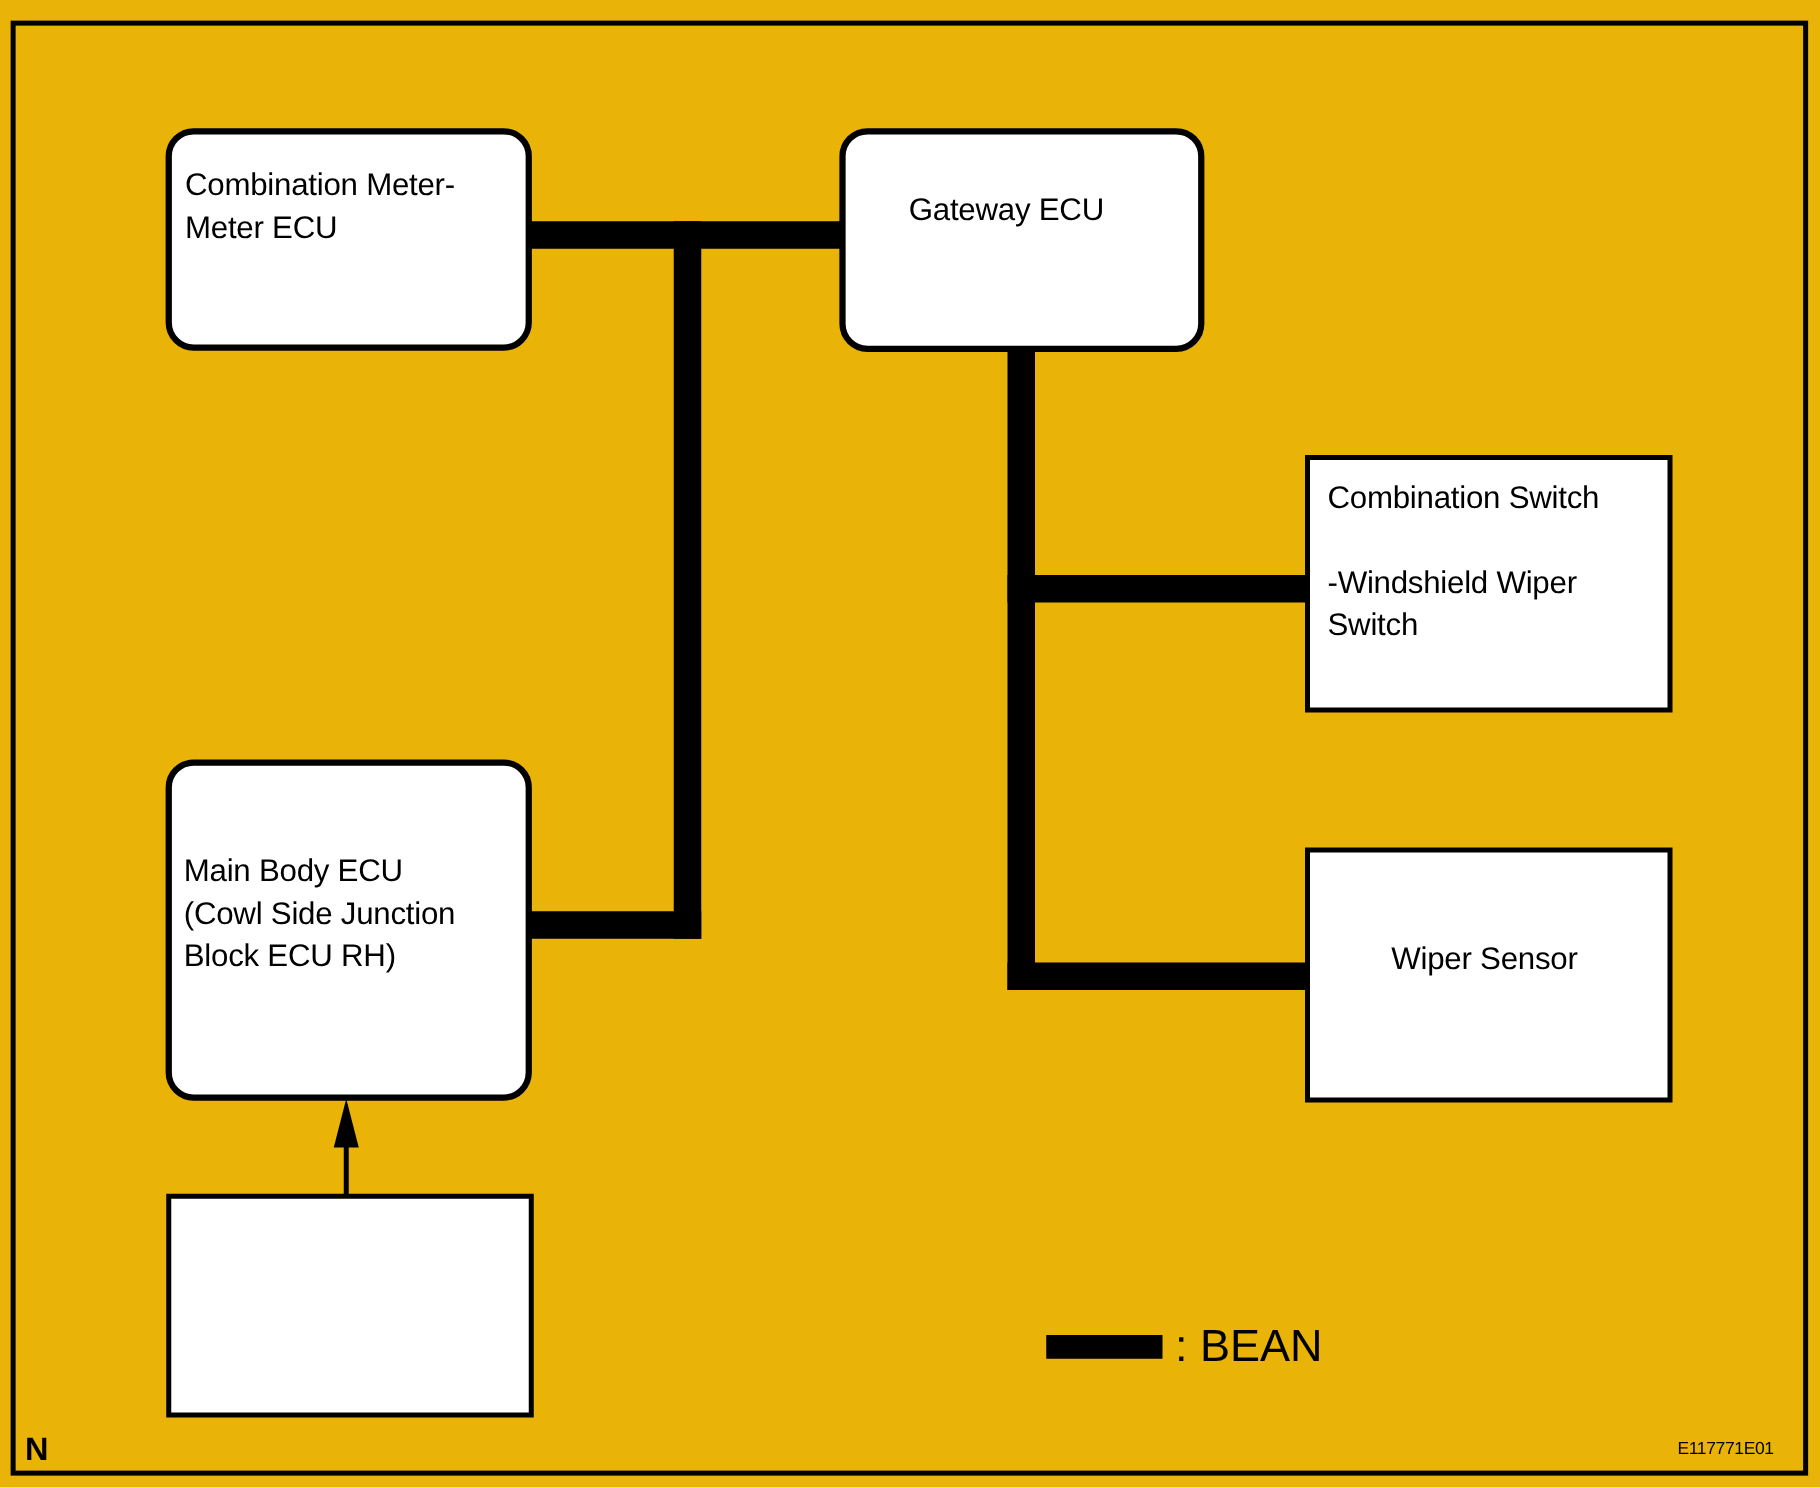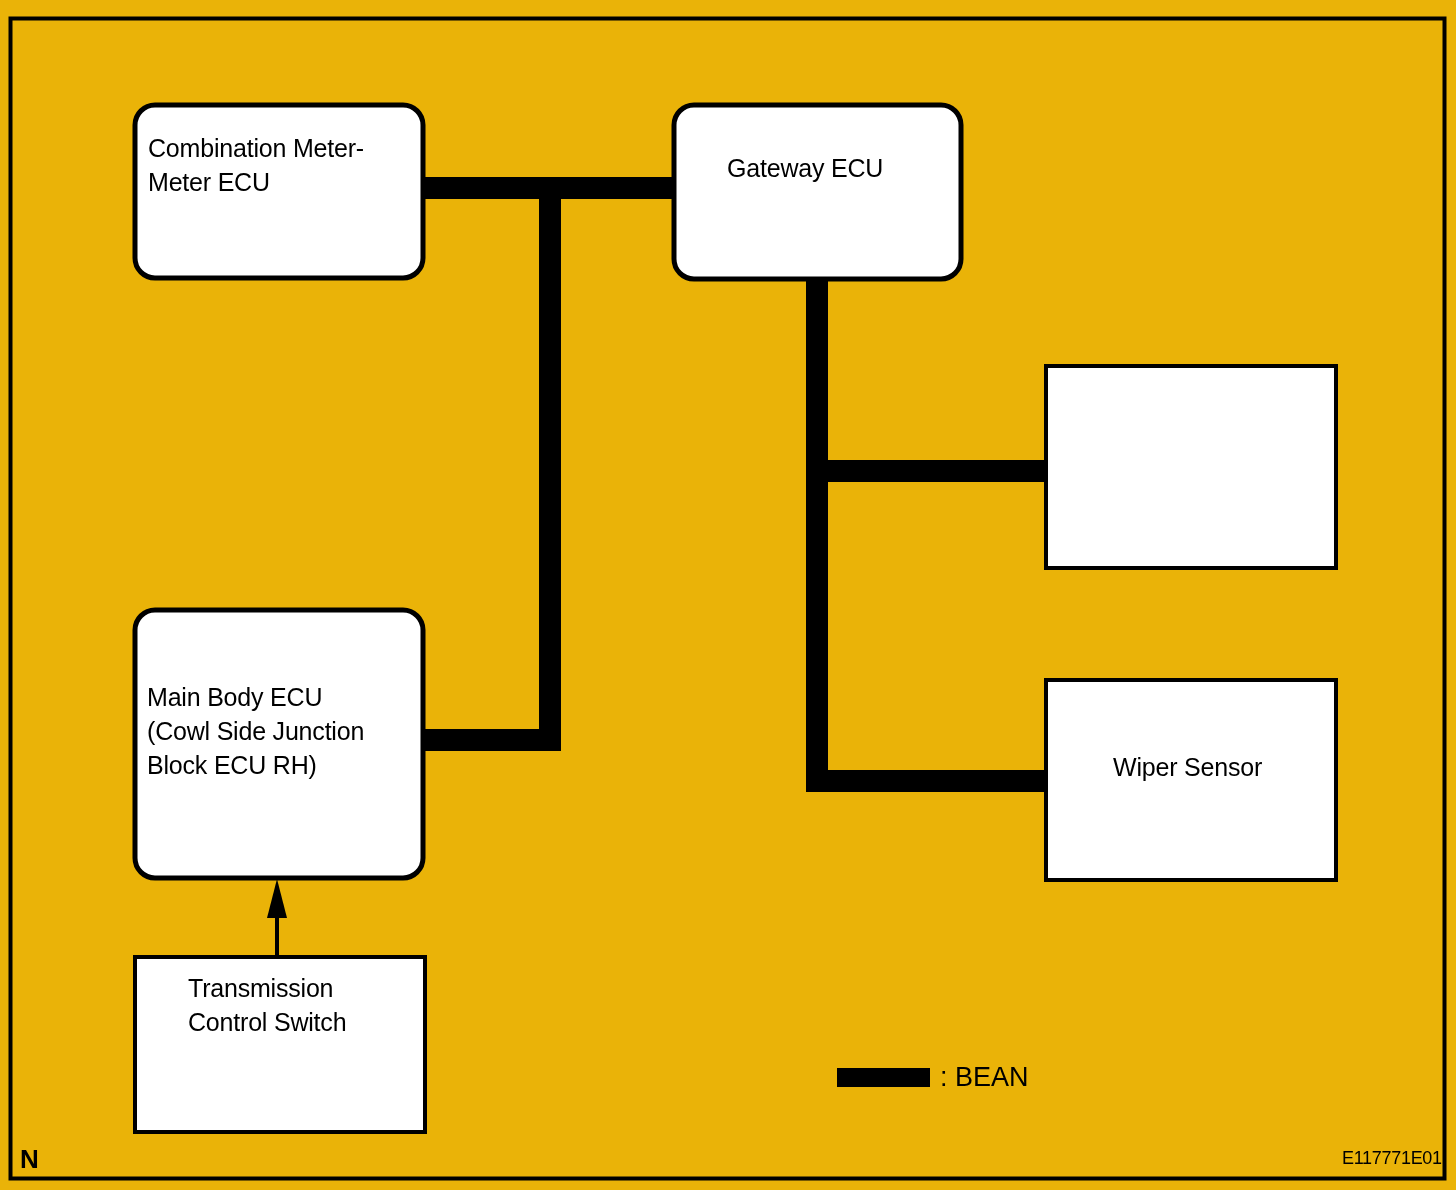--- a/index.html
+++ b/index.html
@@ -32,37 +32,37 @@
     font-size: 25px;
     line-height: 34px;
     letter-spacing: -0.2px;
     white-space: pre-line;
     pointer-events: none;
   }
   .legend-label {
     position: absolute;
     color: #000000;
     font-family: "Liberation Sans", sans-serif;
-    font-size: 27px;
+    font-size: 36px;
     line-height: 30px;
     white-space: pre;
   }
   .corner-mark {
     position: absolute;
     color: #000000;
     font-family: "Liberation Sans", sans-serif;
     font-size: 26px;
     font-weight: bold;
     line-height: 26px;
   }
   .ref-code {
     position: absolute;
     color: #000000;
     font-family: "Liberation Sans", sans-serif;
-    font-size: 18px;
+    font-size: 14px;
     line-height: 17px;
     letter-spacing: -0.3px;
   }
 </style>
 </head>
 <body>
 
 <div id="canvas">
 
   <svg id="diagram-svg" viewBox="0 0 1456 1190">
@@ -103,29 +103,31 @@
 
     <rect x="837" y="1068" width="93" height="19" fill="#000000"></rect>
 
   </svg>
 
   <div class="node-label" style="left:148px; top:131px; width:280px;">Combination Meter-
 Meter ECU</div>
 
   <div class="node-label" style="left:727px; top:151px; width:240px;">Gateway ECU</div>
 
+  <div class="node-label" style="left:1062px; top:381px; width:280px;">Combination Switch
+
+-Windshield Wiper
+Switch</div>
 
   <div class="node-label" style="left:1113px; top:750px; width:230px;">Wiper Sensor</div>
 
   <div class="node-label" style="left:147px; top:636px; width:290px;margin-top:44px;">Main Body ECU
 (Cowl Side Junction
 Block ECU RH)</div>
 
-  <div class="node-label" style="left:188px; top:971px; width:250px;">Transmission
-Control Switch</div>
 
   <div class="legend-label" style="left:940px; top:1062px;">: BEAN</div>
 
   <div class="corner-mark" style="left:20px; top:1146px;">N</div>
 
   <div class="ref-code" style="left:1342px; top:1150px;">E117771E01</div>
 
 </div>
 
 </body></html>

